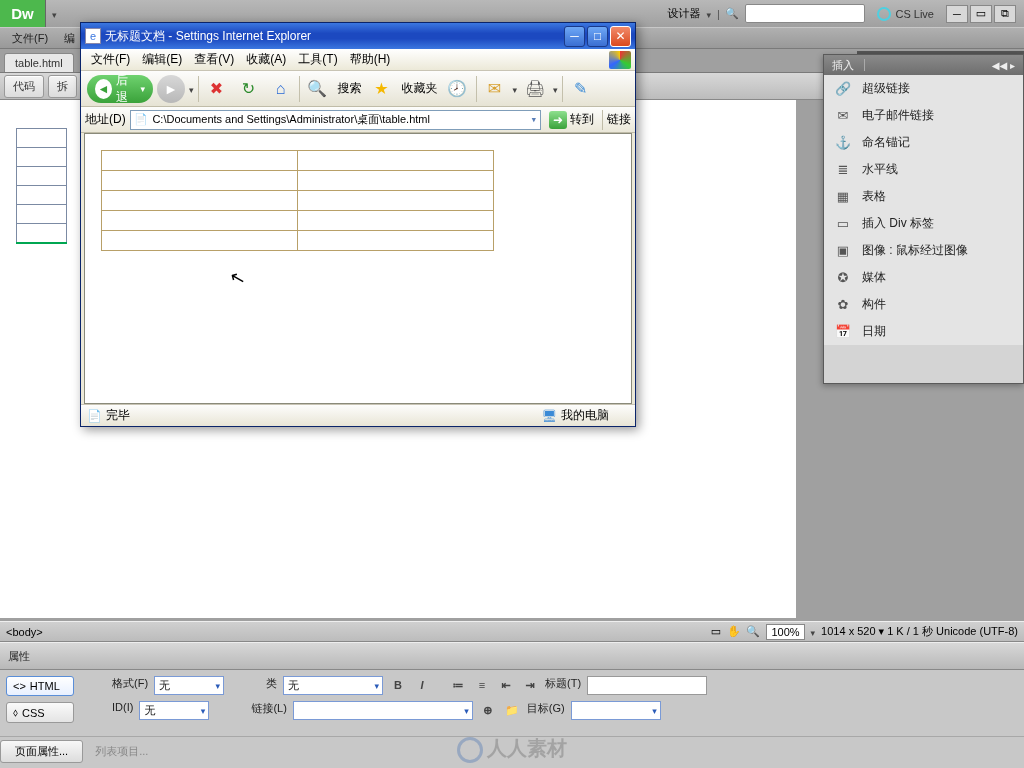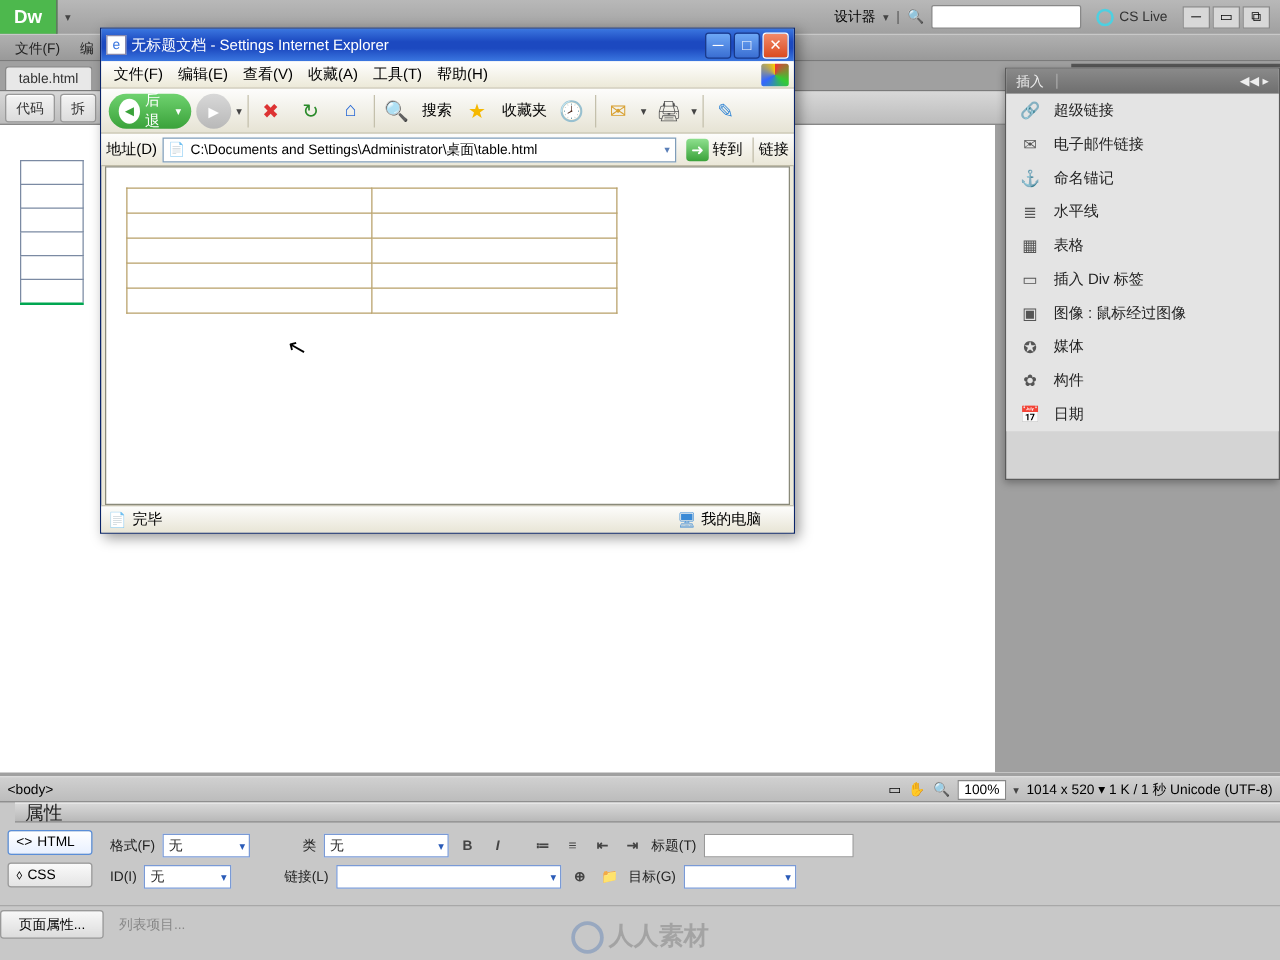--- a/index.html
+++ b/index.html
@@ -36,40 +36,40 @@
 .dw-table td { border: 1px solid #7b8aa3; width: 50px; height: 19px; }
 .dw-table tr:last-child td{ border-bottom:2px solid #00a651; border-top:1px dashed #7b8aa3;}
 
 
 .tag-row { position:absolute; left:0; right:0; bottom:126px; height:21px; background: linear-gradient(#d0d0d0,#bcbcbc); display:flex; align-items:center; padding:0 6px; font-size:11px; border-top:1px solid #efefef; border-bottom:1px solid #888;margin-top:16px;}
 .tag-row .right { margin-left:auto; display:flex; gap:6px; align-items:center;}
 .zoom-box{ background:#fff; border:1px solid #888; padding:1px 4px;}
 
 
 .props { position:absolute; left:0; right:0; bottom:0; height:126px; background:#c8c8c8;}
-.props-title { height:16px; background:linear-gradient(#d8d8d8,#b8b8b8); border-top:1px solid #eee; border-bottom:1px solid #888; padding:0 8px; display:flex; align-items:center; color:#222; font-size:15px;margin-left:12px;}
+.props-title { height:28px; background:linear-gradient(#d8d8d8,#b8b8b8); border-top:1px solid #eee; border-bottom:1px solid #888; padding:0 8px; display:flex; align-items:center; color:#222; font-size:11px;}
 .props-body { display:grid; grid-template-columns: 80px 1fr; height: 66px; }
 .props-left { display:flex; flex-direction:column; padding:6px; gap:6px;}
 .propmode { display:flex; align-items:center; gap:4px; background:linear-gradient(#fafafa,#e4e4e4); border:1px solid #999; padding:3px 6px; border-radius:3px; font-size:11px;}
 .propmode.active { background:linear-gradient(#fff,#e8f0ff); border-color:#5a8ed8;}
 .props-right { padding:6px 8px; font-size:11px; color:#222;}
-.props-row{ display:flex; align-items:center; gap:6px; height:25px;}
+.props-row{ display:flex; align-items:flex-start; gap:6px; height:25px;margin-left:24px;}
 .props-row label{ white-space:nowrap;}
 .sel{ background:#fff; border:1px solid #7a9ad6; height:19px; min-width:60px; display:inline-flex; align-items:center; padding:0 4px; position:relative;}
 .sel::after{ content:"▾"; position:absolute; right:3px; color:#2a5bb8; font-size:9px;}
 .txt-in{ background:#fff; border:1px solid #999; height:19px; width:120px;}
 .ico-btn{ width:18px; height:18px; border:1px solid transparent; display:inline-flex; align-items:center; justify-content:center; font-weight:bold; color:#444;}
 .props-foot{ height:30px; display:flex; align-items:center; gap:12px; border-top:1px solid #a8a8a8;}
 .pf-btn{ background:linear-gradient(#f8f8f8,#dcdcdc); border:1px solid #999; padding:3px 14px; border-radius:3px; font-size:11px;}
 .pf-txt{ color:#888;}
 .watermark{ position:absolute; bottom:5px; left:50%; transform:translateX(-50%); font-size:20px; color:rgba(80,80,80,.3); font-weight:bold;}
 .wm-ico{ display:inline-block; width:26px; height:26px; border:3px solid rgba(80,120,180,.4); border-radius:50%; vertical-align:middle; margin-right:4px;}
 
 
-.r-panel { position:absolute; top:54px; right:0; width:220px; height:330px; background:#d4d4d4; border:1px solid #5a5a5a; box-shadow:-1px 2px 6px rgba(0,0,0,.3); z-index:60;}
+.r-panel { position:absolute; top:54px; right:0; width:201px; height:330px; background:#d4d4d4; border:1px solid #5a5a5a; box-shadow:-1px 2px 6px rgba(0,0,0,.3); z-index:60;}
 .r-panel-hdr{ height:20px; background:linear-gradient(#8a8a8a,#6e6e6e); color:#eee; display:flex; align-items:center; padding:0 8px; font-size:11px; gap:6px;}
 .r-panel-hdr .exp{ margin-left:auto; font-size:10px;}
 .r-cat{ height:24px; display:flex; align-items:center; padding:0 10px; gap:5px; font-size:11px; background:#d4d4d4; border-bottom:1px solid #b0b0b0;}
 .r-list{ background:#e4e4e4;}
 .r-item{ display:flex; align-items:center; gap:10px; padding:5px 10px; font-size:12px; color:#222;}
 .r-ico{ width:18px; height:16px; display:flex; align-items:center; justify-content:center; color:#555; font-size:13px;}
 
 
 .ie-win { position:absolute; left:80px; top:22px; width:556px; height:405px; background:#ece9d8; border:1px solid #0a246a; box-shadow:3px 3px 10px rgba(0,0,0,.4); z-index:100;}
 .ie-title{ height:26px; background:linear-gradient(#3b77e0,#1c49c0 40%,#1c49c0 60%,#3b77e0); display:flex; align-items:center; padding:0 4px; color:#fff; font-family:"SimSun",monospace; font-size:12px;}

